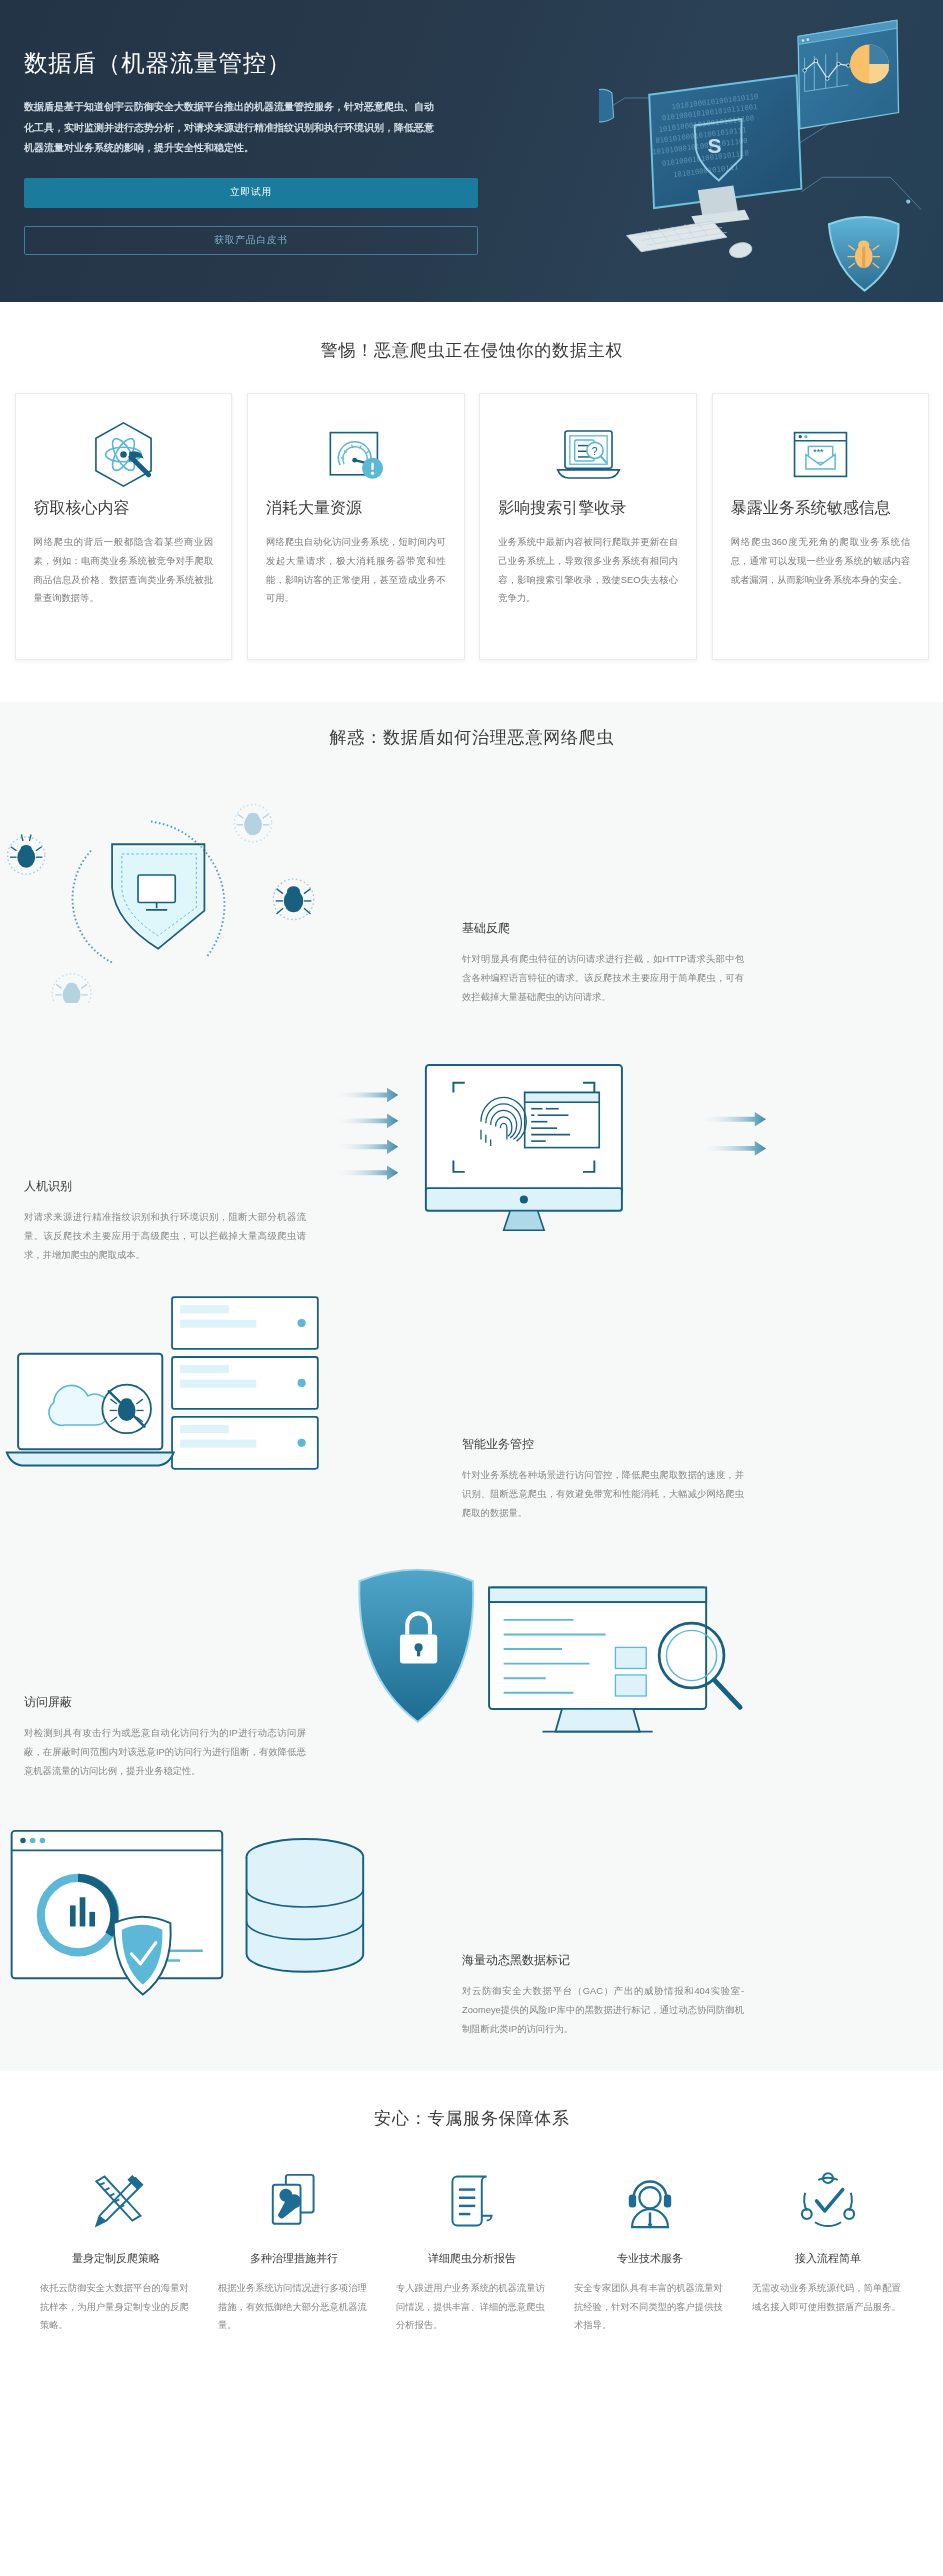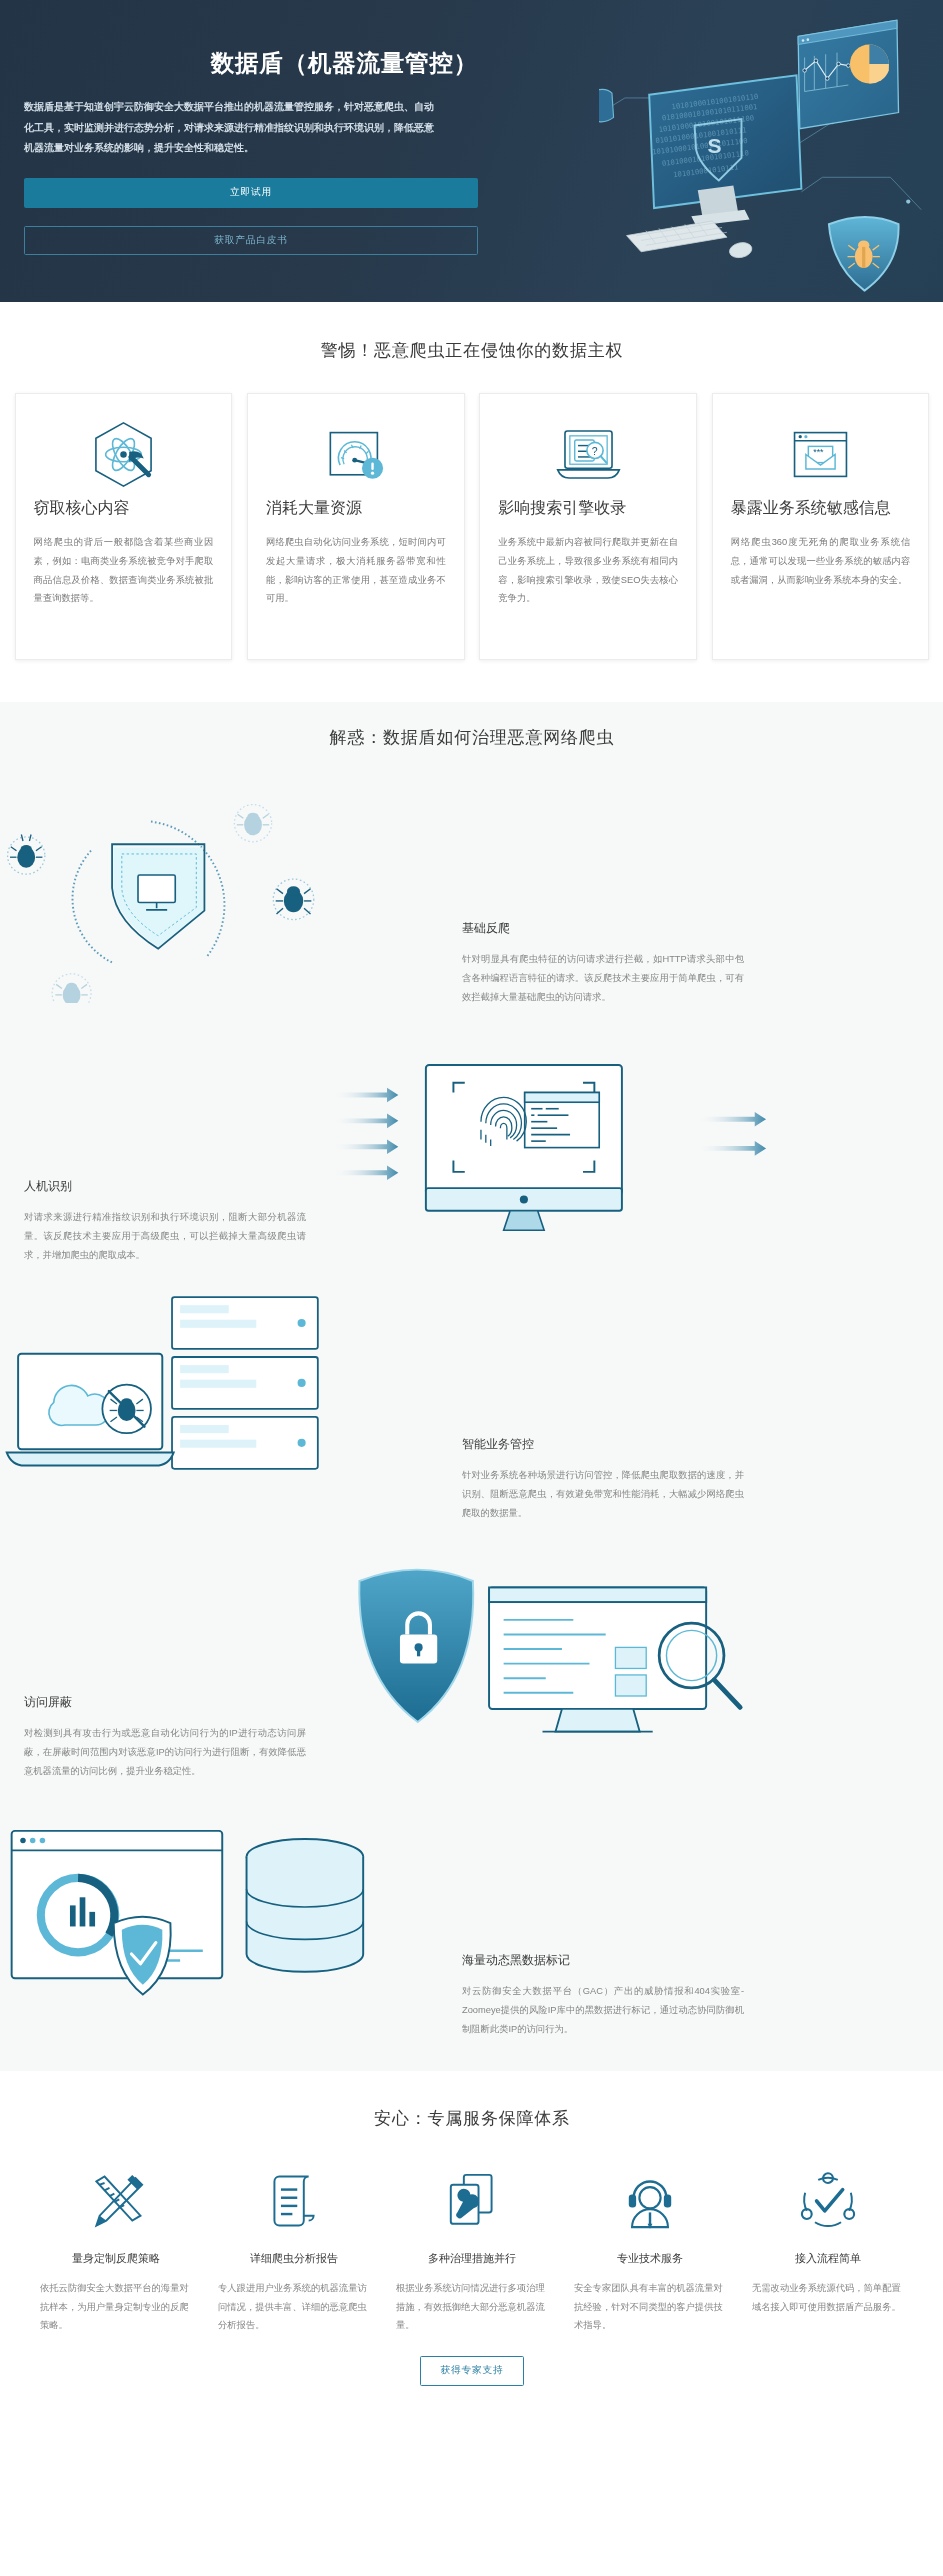--- a/index.html
+++ b/index.html
@@ -19,25 +19,24 @@
     background: linear-gradient(110deg, #223445 0%, #27394b 40%, #2b4156 70%, #254055 100%);
     overflow: hidden;
   }
   .hero-inner {
     position: absolute;
     left: 24px; top: 47px;
     width: 454px;
   }
   .hero h1 {
     font-size: 23.5px;
-    font-weight: 700;
+    font-weight: 400;
     color: #ffffff;
     letter-spacing: 0.8px;
     margin-bottom: 18px;
-    text-align: right;
   }
   .hero p {
     font-size: 10px;
     line-height: 2.05;
     color: #d2dde6;
     font-weight: 600;
     width: 415px;
   }
   .hero-btns { margin-top: 19.5px; display: flex; gap: 18px; flex-direction: column; }
   .btn-primary {
@@ -654,44 +653,44 @@
             <path d="M58,6 L70,18 L64,24 L52,12 Z" fill="#1d6c92"></path>
           </svg>
         </div>
         <h4>量身定制反爬策略</h4>
         <p>依托云防御安全大数据平台的海量对抗样本，为用户量身定制专业的反爬策略。</p>
       </div>
 
       <div class="svc">
         <div class="svc-ico">
           <svg width="62" height="62" viewBox="0 0 76 76">
+            <rect x="28" y="6" width="34" height="46" rx="3" fill="#fff" stroke="#1d6c92" stroke-width="2.4"></rect>
+            <rect x="12" y="18" width="34" height="48" rx="3" fill="#fff" stroke="#1d6c92" stroke-width="2.4"></rect>
+            <path d="M36,30 a8,8 0 1 0 -9,9 L20,52 a4,4 0 0 0 6,6 L40,47 a8,8 0 0 0 -4,-17 Z" fill="#1d6c92"></path>
+          </svg>
+        </div>
+        <h4>多种治理措施并行</h4>
+        <p>根据业务系统访问情况进行多项治理措施，有效抵御绝大部分恶意机器流量。</p>
+      </div>
+
+      <div class="svc">
+        <div class="svc-ico">
+          <svg width="62" height="62" viewBox="0 0 76 76">
             <path d="M14,14 a6,6 0 0 1 6,-6 L56,8 a6,6 0 0 0 -6,6 L50,62 a6,6 0 0 1 -6,6 L20,68 a6,6 0 0 1 -6,-6 Z" fill="#fff" stroke="#1d6c92" stroke-width="2.4"></path>
             <path d="M50,56 L62,56 a6,6 0 0 1 -6,6" fill="none" stroke="#1d6c92" stroke-width="2.4"></path>
             <g stroke="#1d6c92" stroke-width="3">
                 <path d="M22,24 L42,24"></path>
                 <path d="M22,34 L42,34"></path>
                 <path d="M22,44 L42,44"></path>
                 <path d="M22,54 L36,54"></path>
               </g>
           </svg>
         </div>
         <h4>详细爬虫分析报告</h4>
         <p>专人跟进用户业务系统的机器流量访问情况，提供丰富、详细的恶意爬虫分析报告。</p>
-      </div>
-
-      <div class="svc">
-        <div class="svc-ico">
-          <svg width="62" height="62" viewBox="0 0 76 76">
-            <rect x="28" y="6" width="34" height="46" rx="3" fill="#fff" stroke="#1d6c92" stroke-width="2.4"></rect>
-            <rect x="12" y="18" width="34" height="48" rx="3" fill="#fff" stroke="#1d6c92" stroke-width="2.4"></rect>
-            <path d="M36,30 a8,8 0 1 0 -9,9 L20,52 a4,4 0 0 0 6,6 L40,47 a8,8 0 0 0 -4,-17 Z" fill="#1d6c92"></path>
-          </svg>
-        </div>
-        <h4>多种治理措施并行</h4>
-        <p>根据业务系统访问情况进行多项治理措施，有效抵御绝大部分恶意机器流量。</p>
       </div>
 
       <div class="svc">
         <div class="svc-ico">
           <svg width="62" height="62" viewBox="0 0 76 76">
             <path d="M18,34 a20,20 0 0 1 40,0" fill="none" stroke="#1d6c92" stroke-width="3"></path>
             <rect x="12" y="30" width="9" height="16" rx="4" fill="#1d6c92"></rect>
             <rect x="55" y="30" width="9" height="16" rx="4" fill="#1d6c92"></rect>
             <circle cx="38" cy="34" r="13" fill="none" stroke="#1d6c92" stroke-width="2.6"></circle>
             <path d="M16,70 a22,22 0 0 1 44,0 Z" fill="none" stroke="#1d6c92" stroke-width="2.6"></path>
@@ -714,19 +713,16 @@
             <circle cx="12" cy="54" r="6" fill="none" stroke="#1d6c92" stroke-width="2.6"></circle>
             <circle cx="64" cy="54" r="6" fill="none" stroke="#1d6c92" stroke-width="2.6"></circle>
             <path d="M24,38 L34,50 L56,24" fill="none" stroke="#1d6c92" stroke-width="4.4" stroke-linecap="round" stroke-linejoin="round"></path>
           </svg>
         </div>
         <h4>接入流程简单</h4>
         <p>无需改动业务系统源代码，简单配置域名接入即可使用数据盾产品服务。</p>
       </div>
 
     </div>
-    <div class="svc-cta">
-      <button class="btn-outline">获得专家支持</button>
-    </div>
   </section>
 
 </div>
 
 
 </body></html>

